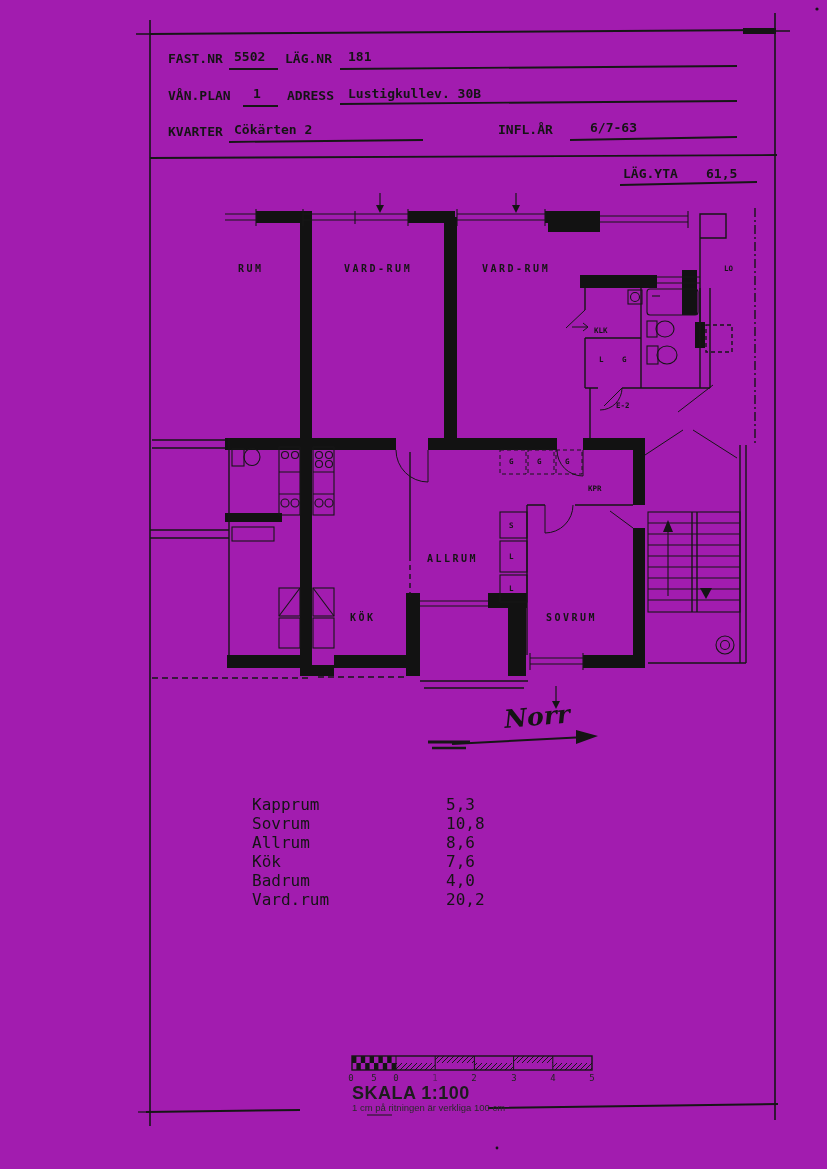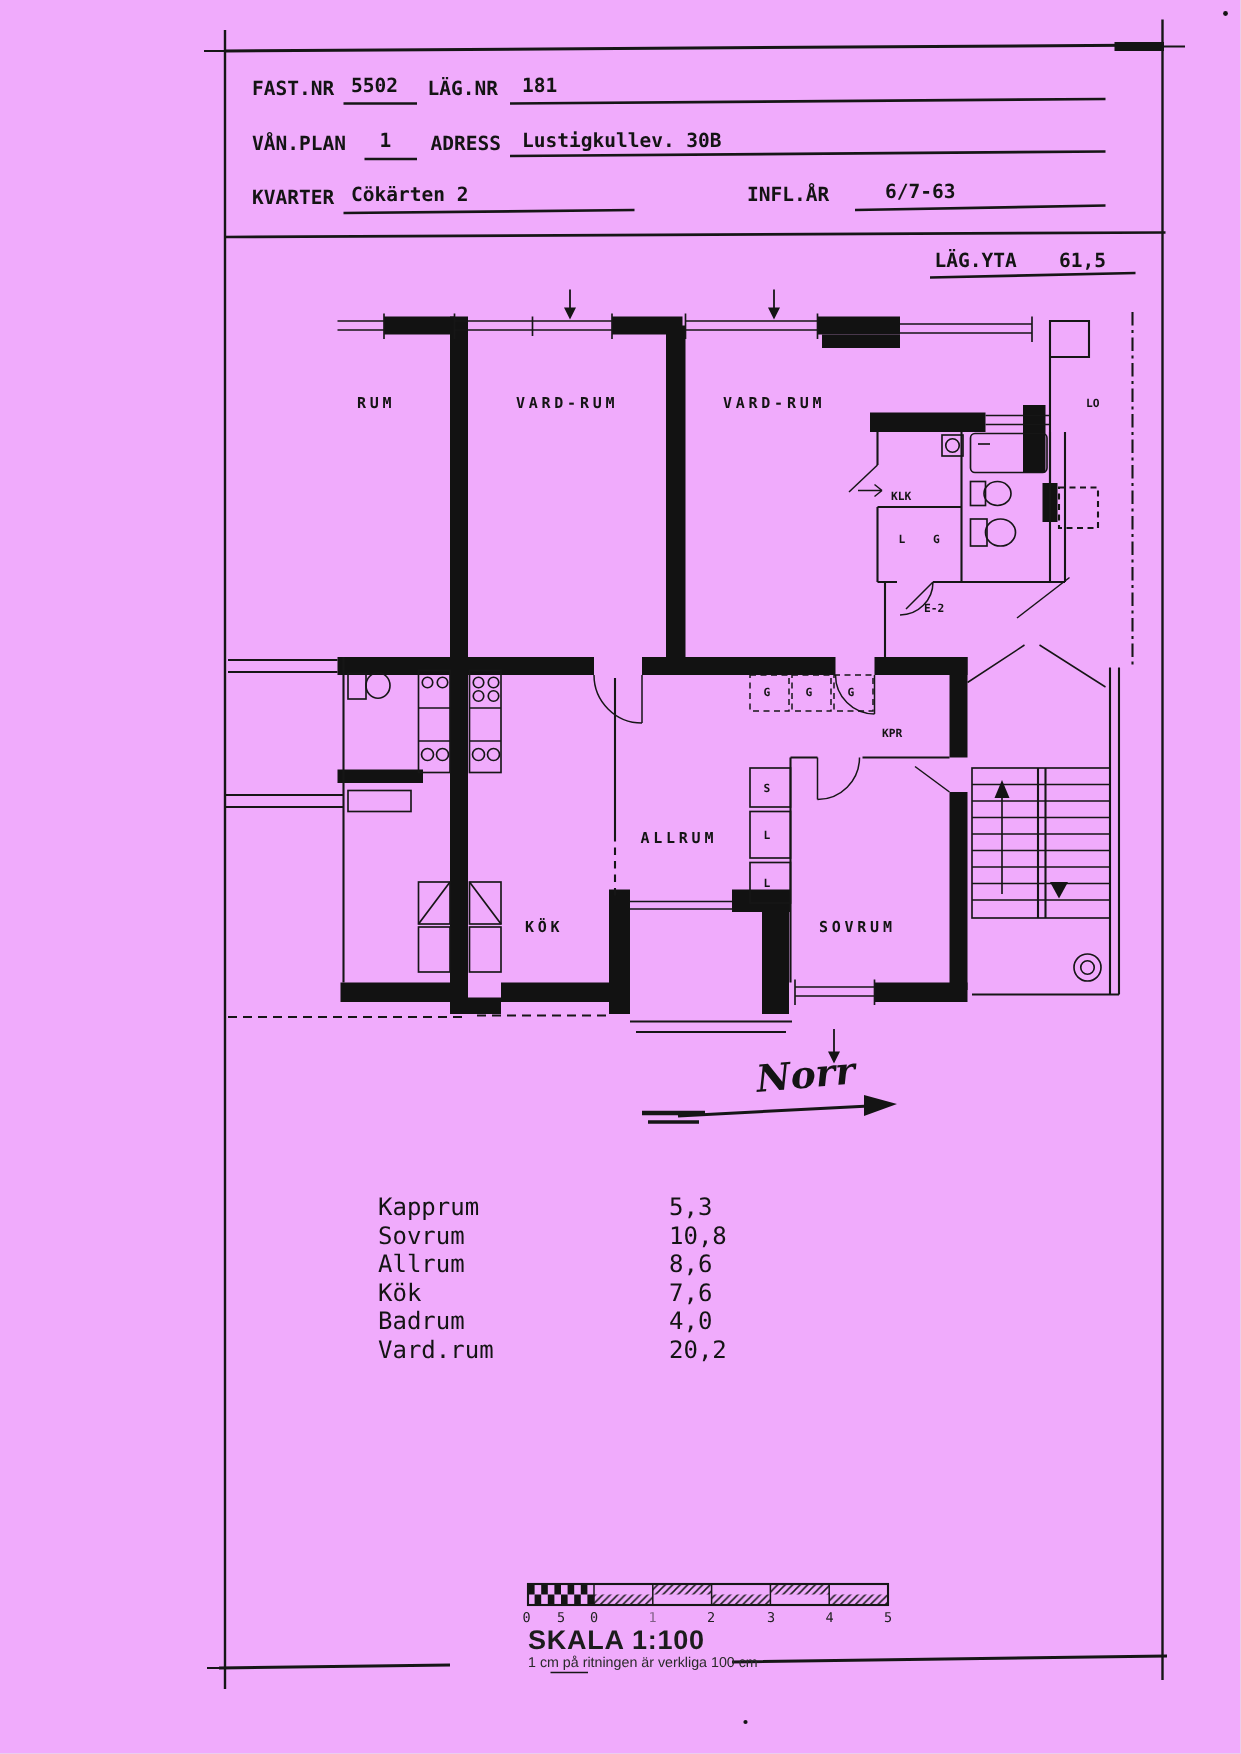--- a/index.html
+++ b/index.html
@@ -1,16 +1,16 @@
 <!DOCTYPE html>
 <html><head>
 <meta charset="utf-8">
 <style>
   html,body{margin:0;padding:0;background:#e8e8e8;}
-  .page{position:relative;width:827px;height:1169px;background:#f0abfc;margin:0 auto;overflow:hidden;
+  .page{position:relative;width:827px;height:1169px;background:#a21caf;margin:0 auto;overflow:hidden;
         font-family:"DejaVu Sans Mono", monospace;}
   svg{position:absolute;left:0;top:0;}
   svg text{fill:#141414;}
   .lbl{font-family:"DejaVu Sans Mono", monospace;font-weight:700;font-size:13px;}
   .val{font-family:"DejaVu Sans Mono", monospace;font-weight:600;font-size:13px;}
   .room{font-family:"DejaVu Sans Mono", monospace;font-weight:600;font-size:10px;letter-spacing:2.5px;}
   .tiny{font-family:"DejaVu Sans Mono", monospace;font-weight:600;font-size:7.5px;}
   .tbl{font-family:"DejaVu Sans Mono", monospace;font-weight:500;font-size:16px;}
   .skala{font-family:"Liberation Sans", sans-serif;font-weight:600;font-size:18px;letter-spacing:0.5px;fill:#1c1c1c;}
   .note{font-family:"Liberation Sans", sans-serif;font-weight:400;font-size:9.5px;fill:#2a2a2a;}

